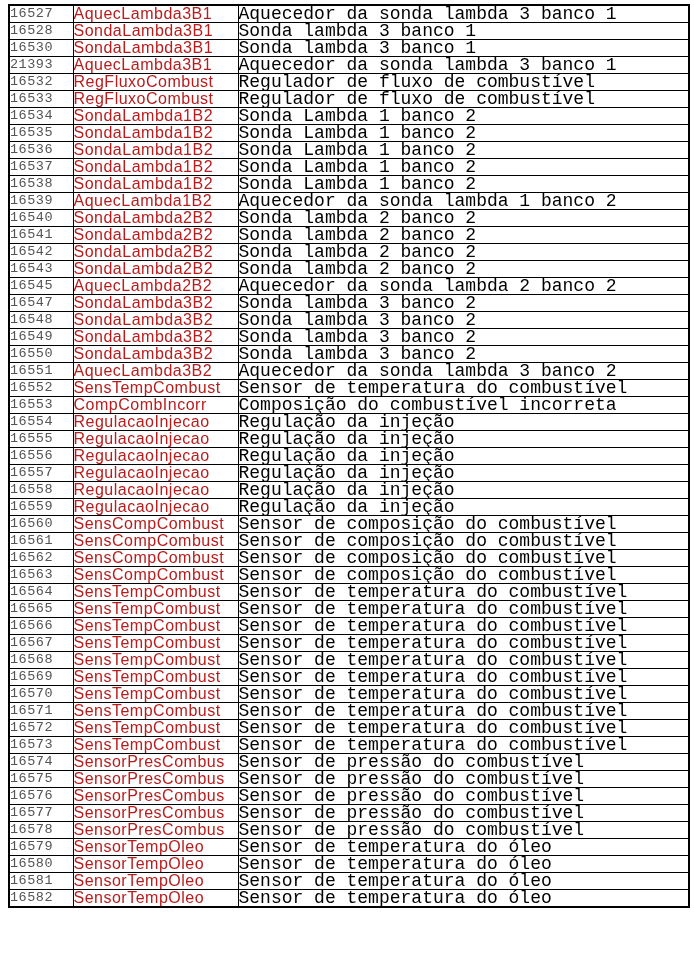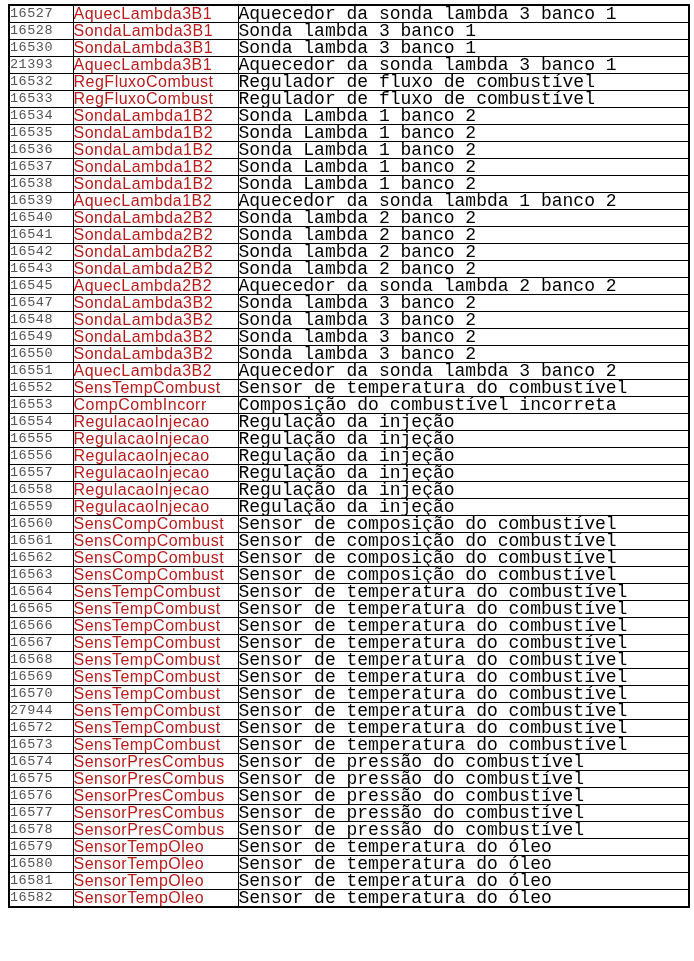--- a/index.html
+++ b/index.html
@@ -307,21 +307,21 @@
     <td class="c-desc">Sensor de temperatura do combustível</td>
   </tr>
 
   <tr>
     <td class="c-code">16570</td>
     <td class="c-name">SensTempCombust</td>
     <td class="c-desc">Sensor de temperatura do combustível</td>
   </tr>
 
   <tr>
-    <td class="c-code">27944</td>
+    <td class="c-code">16571</td>
     <td class="c-name">SensTempCombust</td>
     <td class="c-desc">Sensor de temperatura do combustível</td>
   </tr>
 
   <tr>
     <td class="c-code">16572</td>
     <td class="c-name">SensTempCombust</td>
     <td class="c-desc">Sensor de temperatura do combustível</td>
   </tr>
 

